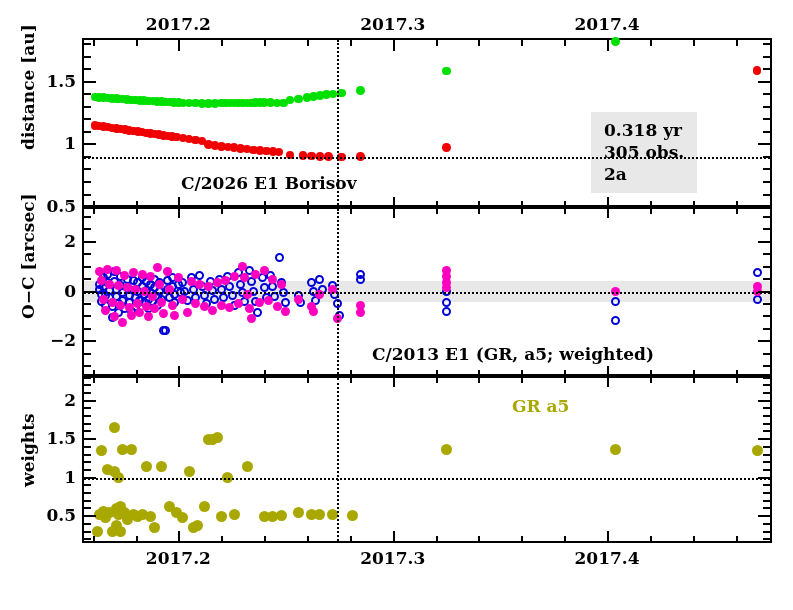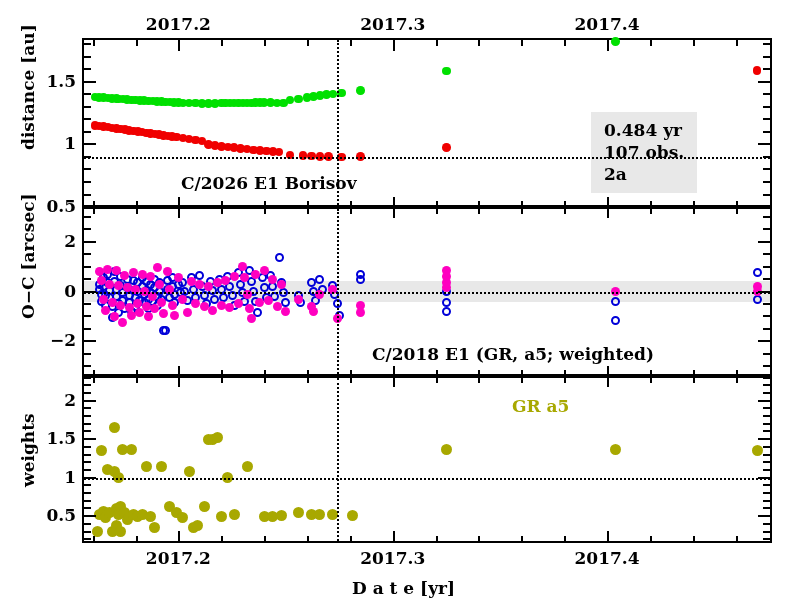--- a/index.html
+++ b/index.html
@@ -428,30 +428,29 @@
       <div class="ticklabel" style="left:20px;top:230.8px;width:56px;text-align:right;">2</div>
       <div class="ticklabel" style="left:20px;top:505.1px;width:56px;text-align:right;">0.5</div>
       <div class="ticklabel" style="left:20px;top:466.6px;width:56px;text-align:right;">1</div>
       <div class="ticklabel" style="left:20px;top:428.1px;width:56px;text-align:right;">1.5</div>
       <div class="ticklabel" style="left:20px;top:389.6px;width:56px;text-align:right;">2</div>
     </div>
 
   <div class="annot" id="annot-top" style="left:181px;top:173px;color:#000;">C/2026 E1 Borisov</div>
 
   <div class="infobox" id="infobox" style="left:591px;top:112px;width:106px;">
-    <div>0.484 yr</div>
-    <div>107 obs.</div>
+    <div>0.318 yr</div>
+    <div>305 obs.</div>
     <div>2a</div>
   </div>
 
-  <div class="annot" id="annot-mid" style="left:372px;top:344px;color:#000;">C/2018 E1 (GR, a5; weighted)</div>
+  <div class="annot" id="annot-mid" style="left:372px;top:344px;color:#000;">C/2013 E1 (GR, a5; weighted)</div>
 
   <div class="annot" id="annot-bot" style="left: 512px; top: 396px; color: rgb(168, 168, 0);">GR a5</div>
 
-  <div class="axlabel" id="xlabel" style="left:352px;top:578px;">D a t e [yr]</div>
 
   <div class="axlabel vrot" id="ylabel-top" style="left: 0px; top: 111.5px; width: 56px; text-align: center; transform: rotate(-90deg) translateX(0px);">distance [au]</div>
   <div class="axlabel vrot" id="ylabel-mid" style="left: 0px; top: 280.5px; width: 56px; text-align: center; transform: rotate(-90deg) translateX(0px);">O−C [arcsec]</div>
   <div class="axlabel vrot" id="ylabel-bot" style="left: 0px; top: 448.5px; width: 56px; text-align: center; transform: rotate(-90deg) translateX(0px);">weights</div>
 
 <div class="tick" style="left:92.7px;top:40.0px;width:2px;height:6px;"></div>
     <div class="tick" style="left:135.6px;top:40.0px;width:2px;height:6px;"></div>
     <div class="tick" style="left:178.4px;top:40.0px;width:2px;height:11px;"></div>
     <div class="tick" style="left:221.3px;top:40.0px;width:2px;height:6px;"></div>
     <div class="tick" style="left:264.1px;top:40.0px;width:2px;height:6px;"></div>

